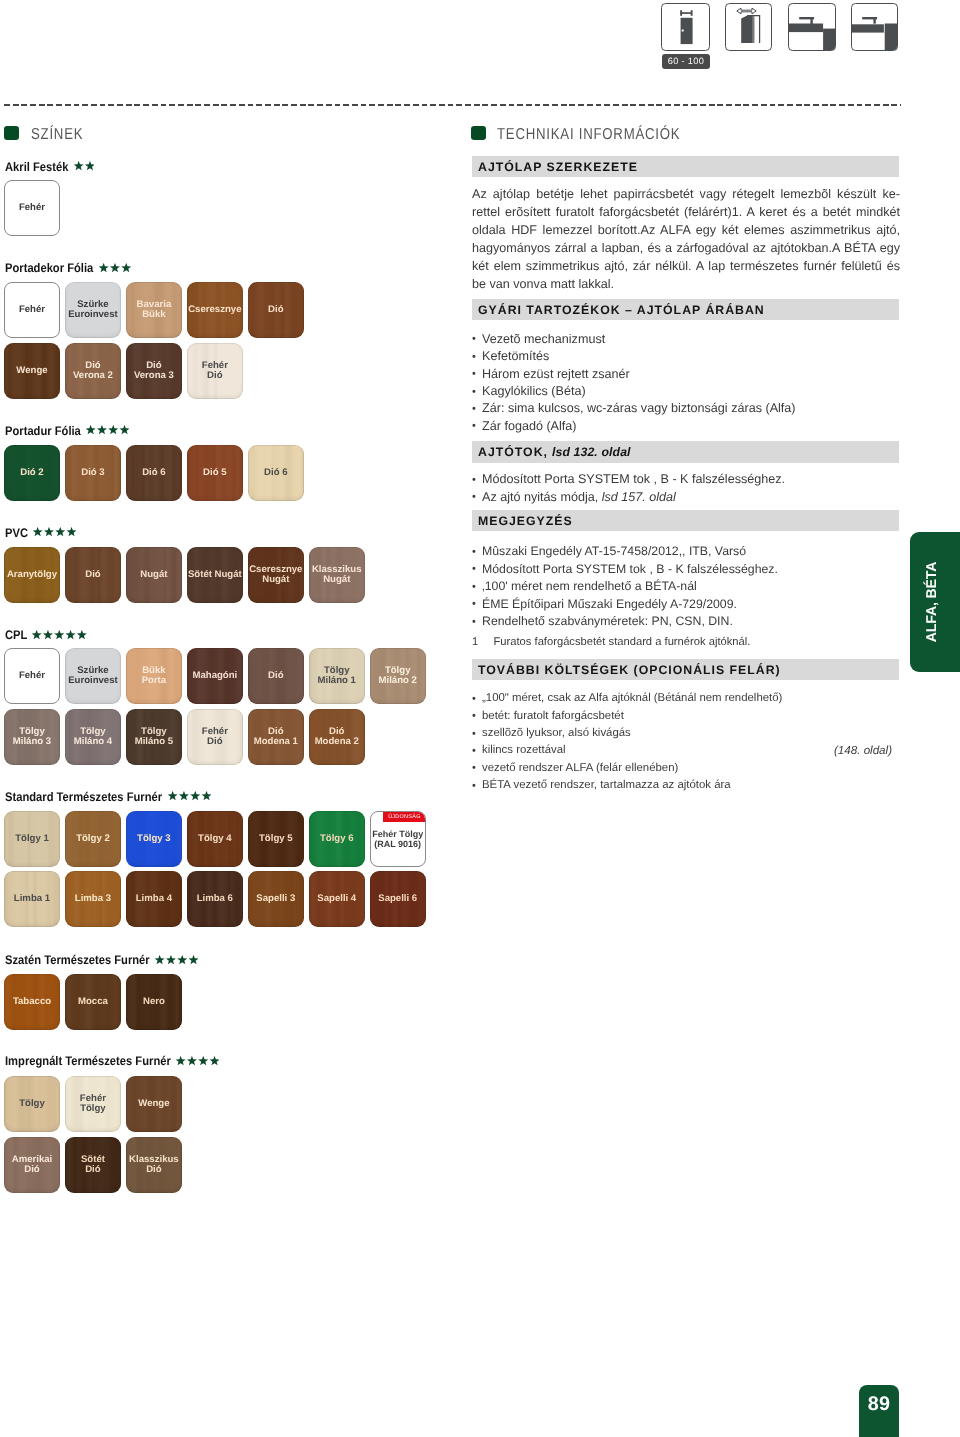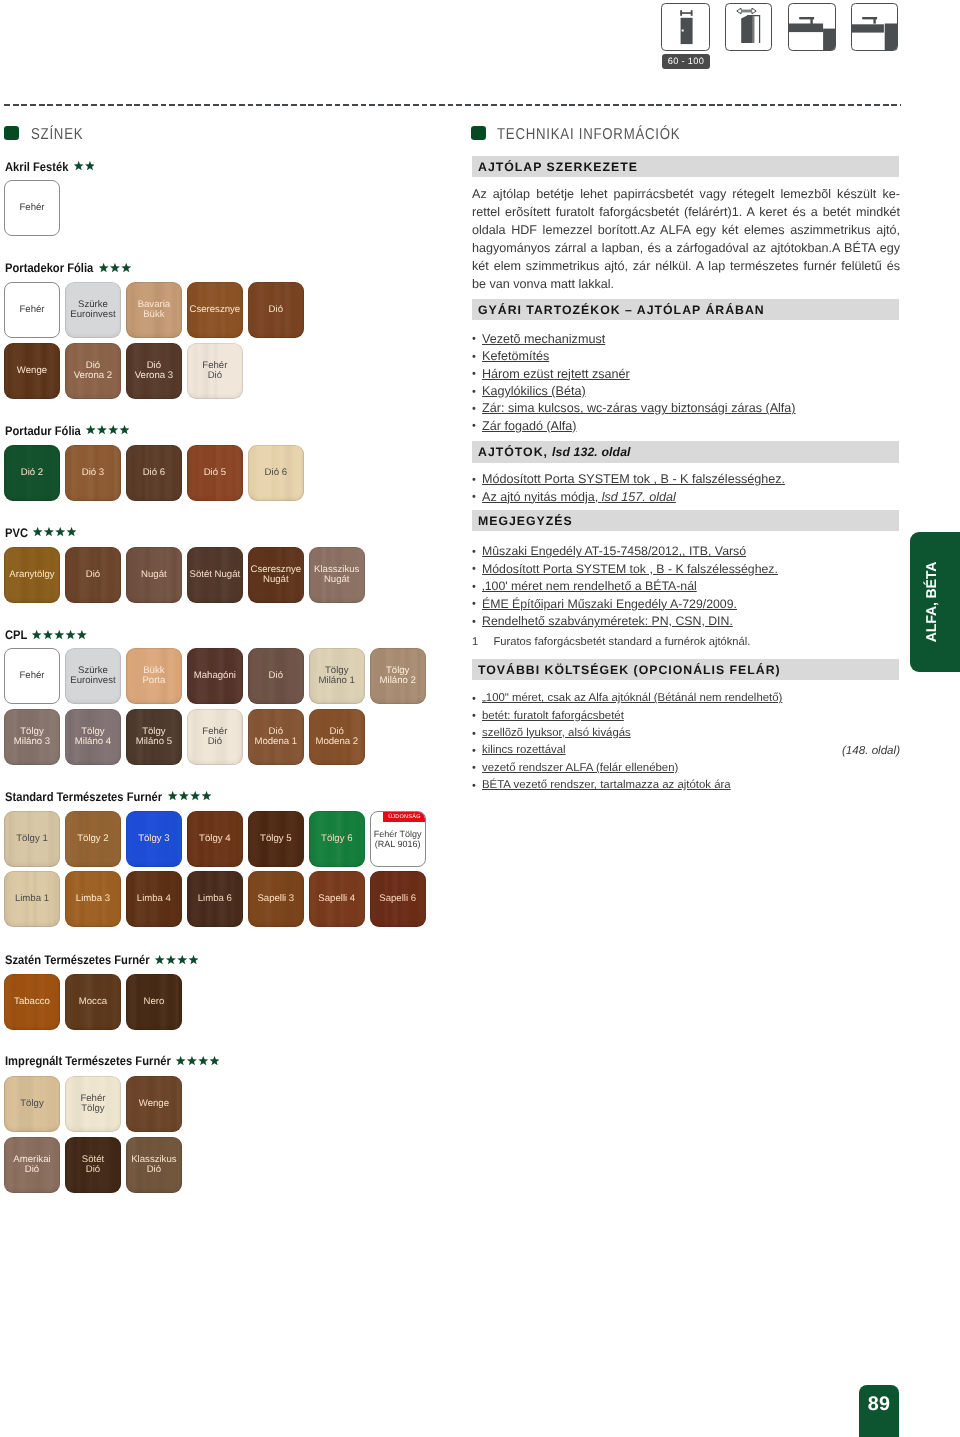--- a/index.html
+++ b/index.html
@@ -26,46 +26,46 @@
 
   
   .grp-title{position:absolute;font-size:12.5px;font-weight:bold;color:#151515;white-space:nowrap;line-height:13px;display:flex;align-items:flex-start;}
   .grp-title .gl{display:inline-block;transform:scaleX(0.895);transform-origin:left top;overflow:visible;white-space:nowrap;}
   .stars{display:inline-block;flex:0 0 auto;line-height:0;margin-left:5.4px;position:relative;top:0.5px;}
   .stars svg{display:block;}
   .sw-row{position:absolute;display:flex;}
   .sw{width:55.6px;height:56px;border-radius:9px;box-sizing:border-box;margin-right:5.37px;
       display:flex;align-items:center;justify-content:center;text-align:center;
       font-size:9.6px;line-height:10.3px;position:relative;overflow:hidden;}
-  .sw span.lbl{position:relative;z-index:2;white-space:pre-line;}
+  .sw span.lbl{position:relative;z-index:2;white-space:pre-line;font-weight:bold;}
   .grain{position:absolute;left:0;top:0;right:0;bottom:0;z-index:1;}
   .sw:after{content:'';position:absolute;left:0;top:0;right:0;bottom:0;z-index:3;border-radius:9px;
             box-shadow:inset 0 0 0 0.8px rgba(0,0,0,0.10), inset 0 -2px 4px rgba(0,0,0,0.07);pointer-events:none;}
   .sw.bord:after{box-shadow:none;}
   .sw.bord{border:1px solid #8a8a8a;background:#fff !important;border-radius:8px;}
   .badge{position:absolute;right:-1.5px;top:-0.5px;width:43.2px;height:10.4px;background:#e30b17;color:#fff;
          font-size:5.5px;letter-spacing:.25px;line-height:10.7px;z-index:4;white-space:nowrap;text-align:center;}
 
   
   .bar{position:absolute;left:472px;width:427px;height:21.5px;background:#d9d9d9;
        font-size:12.3px;font-weight:bold;letter-spacing:1.0px;color:#141414;
        display:flex;align-items:center;padding-left:6px;box-sizing:border-box;}
   .bar i{font-weight:bold;font-style:italic;letter-spacing:.1px;padding-left:4px;}
   .para{position:absolute;left:472px;width:428px;color:#3b3b3b;}
   .pl{font-size:12.6px;line-height:18.1px;text-align:justify;text-align-last:justify;}
   .pl.plast{text-align-last:left;}
-  .lst{position:absolute;left:472px;width:428px;text-decoration:underline;}
+  .lst{position:absolute;left:472px;width:428px;}
   
   .lst{font-size:12.6px;}
   .lst .li{font-size:inherit;line-height:17.4px;color:#3b3b3b;padding-left:10px;position:relative;white-space:nowrap;}
   .lst .li:before{content:"\2022";position:absolute;left:0px;top:0.6px;font-size:11px;}
   .lst .li i{font-style:italic;}
   .note{position:absolute;left:472px;font-size:11.2px;line-height:17px;color:#3b3b3b;display:flex;white-space:nowrap;}
   .note b{font-weight:normal;width:21.5px;flex:0 0 auto;}
-  .rnote{position:absolute;right:0;top:0;font-style:italic;font-size:11.6px;}
+  .rnote{position:absolute;right:8px;top:0;font-style:italic;font-size:11.6px;}
 
   
   #tab{position:absolute;left:910px;top:531.9px;width:52px;height:140.3px;background:#0d5430;border-radius:9px 0 0 9px;}
   #tab span{position:absolute;left:22px;top:50%;transform:translate(-50%,-50%) rotate(-90deg);
             white-space:nowrap;color:#fff;font-size:14.2px;font-weight:bold;letter-spacing:-0.2px;}
   
   #pageno{position:absolute;left:858.7px;top:1385.4px;width:40.6px;height:55px;background:#0d5430;border-radius:8px 8px 0 0;
           color:#fff;font-size:19.8px;font-weight:bold;letter-spacing:0.3px;text-align:center;line-height:39px;box-sizing:border-box;}
 </style>
 </head>

